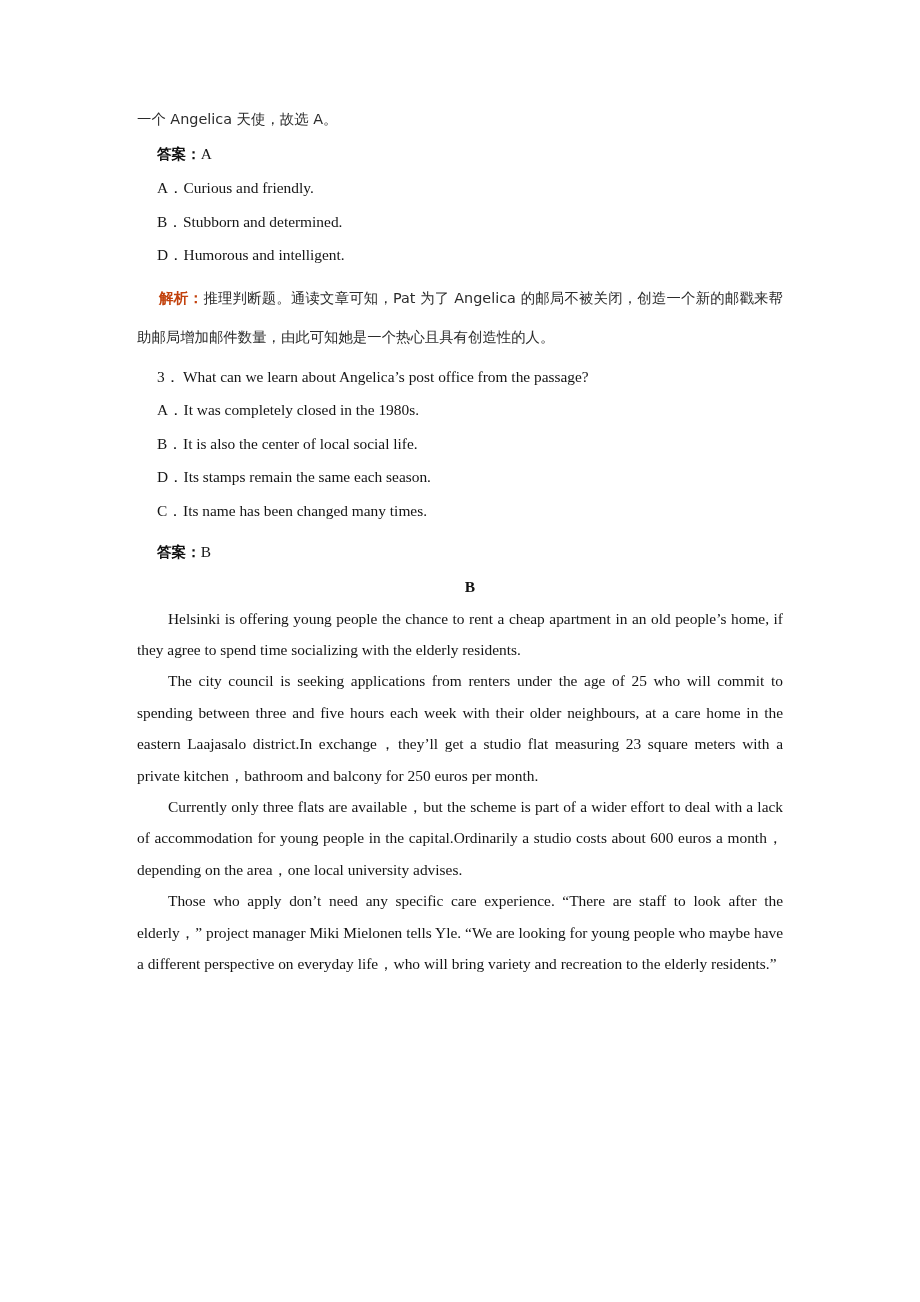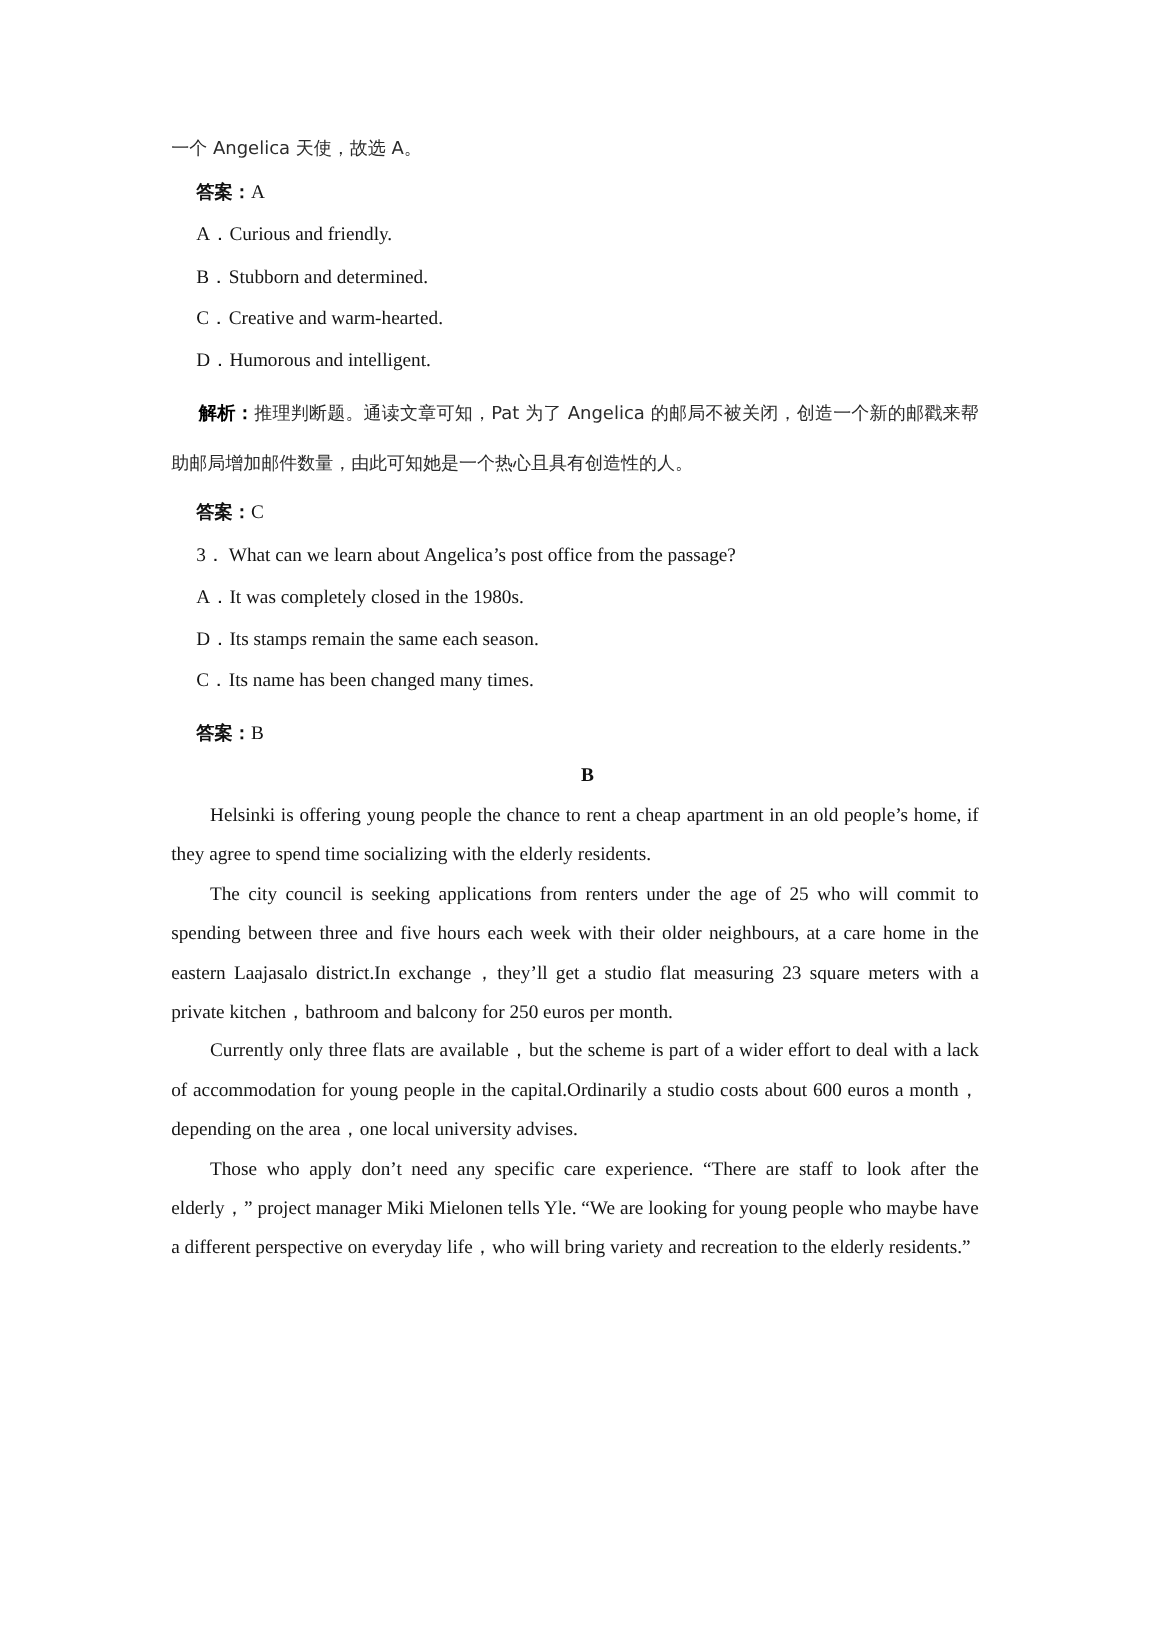--- a/index.html
+++ b/index.html
@@ -79,21 +79,21 @@
     line-height: 39.5px;
     color: #2b2b2b;
     text-align: justify;
     text-justify: inter-character;
     text-indent: 22px;
     width: 646px;
     margin: 0;
   }
   .cn-para .lead {
     font-weight: bold;
-    color: #000000;
+    color: #c2410c;
     font-size: 14.6px;
   }
   .cn-para .inline-en {
     font-family: "Liberation Serif", "DejaVu Serif", serif;
     font-size: 15px;
   }
 
   
   .section-head {
     text-align: center;
@@ -138,42 +138,39 @@
     </div>
 
 
     <div class="line line-indent en">
       <span class="opt-letter">A．</span><span>Curious and friendly.</span>
     </div>
     <div class="line line-indent en">
       <span class="opt-letter">B．</span><span>Stubborn and determined.</span>
     </div>
     <div class="line line-indent en">
-      <span class="opt-letter">C．</span><span>Creative and warm-hearted.</span>
-    </div>
-    <div class="line line-indent en">
       <span class="opt-letter">D．</span><span>Humorous and intelligent.</span>
     </div>
 
     <div class="spacer-6"></div>
 
     <p class="cn-para"><span class="lead">解析：</span><span>推理判断题。通读文章可知，Pat 为了 Angelica 的邮局不被关闭，创造一个新的邮戳来帮助邮局增加邮件数量，由此可知她是一个热心且具有创造性的人。</span></p>
 
     <div class="spacer-2"></div>
 
-    <div class="line line-indent">
-      <span class="cn-b">答案：</span><span class="en">C</span>
-    </div>
 
     <div class="line line-indent en">
       <span class="q-num">3．</span><span>What can we learn about Angelica’s post office from the passage?</span>
     </div>
 
     <div class="line line-indent en">
       <span class="opt-letter">A．</span><span>It was completely closed in the 1980s.</span>
+    </div>
+    <div class="line line-indent en">
+      <span class="opt-letter">B．</span><span>It is also the center of local social life.</span>
     </div>
     <div class="line line-indent en">
       <span class="opt-letter">D．</span><span>Its stamps remain the same each season.</span>
     </div>
     <div class="line line-indent en">
       <span class="opt-letter">C．</span><span>Its name has been changed many times.</span>
     </div>
 
     <div class="spacer-6"></div>
 

